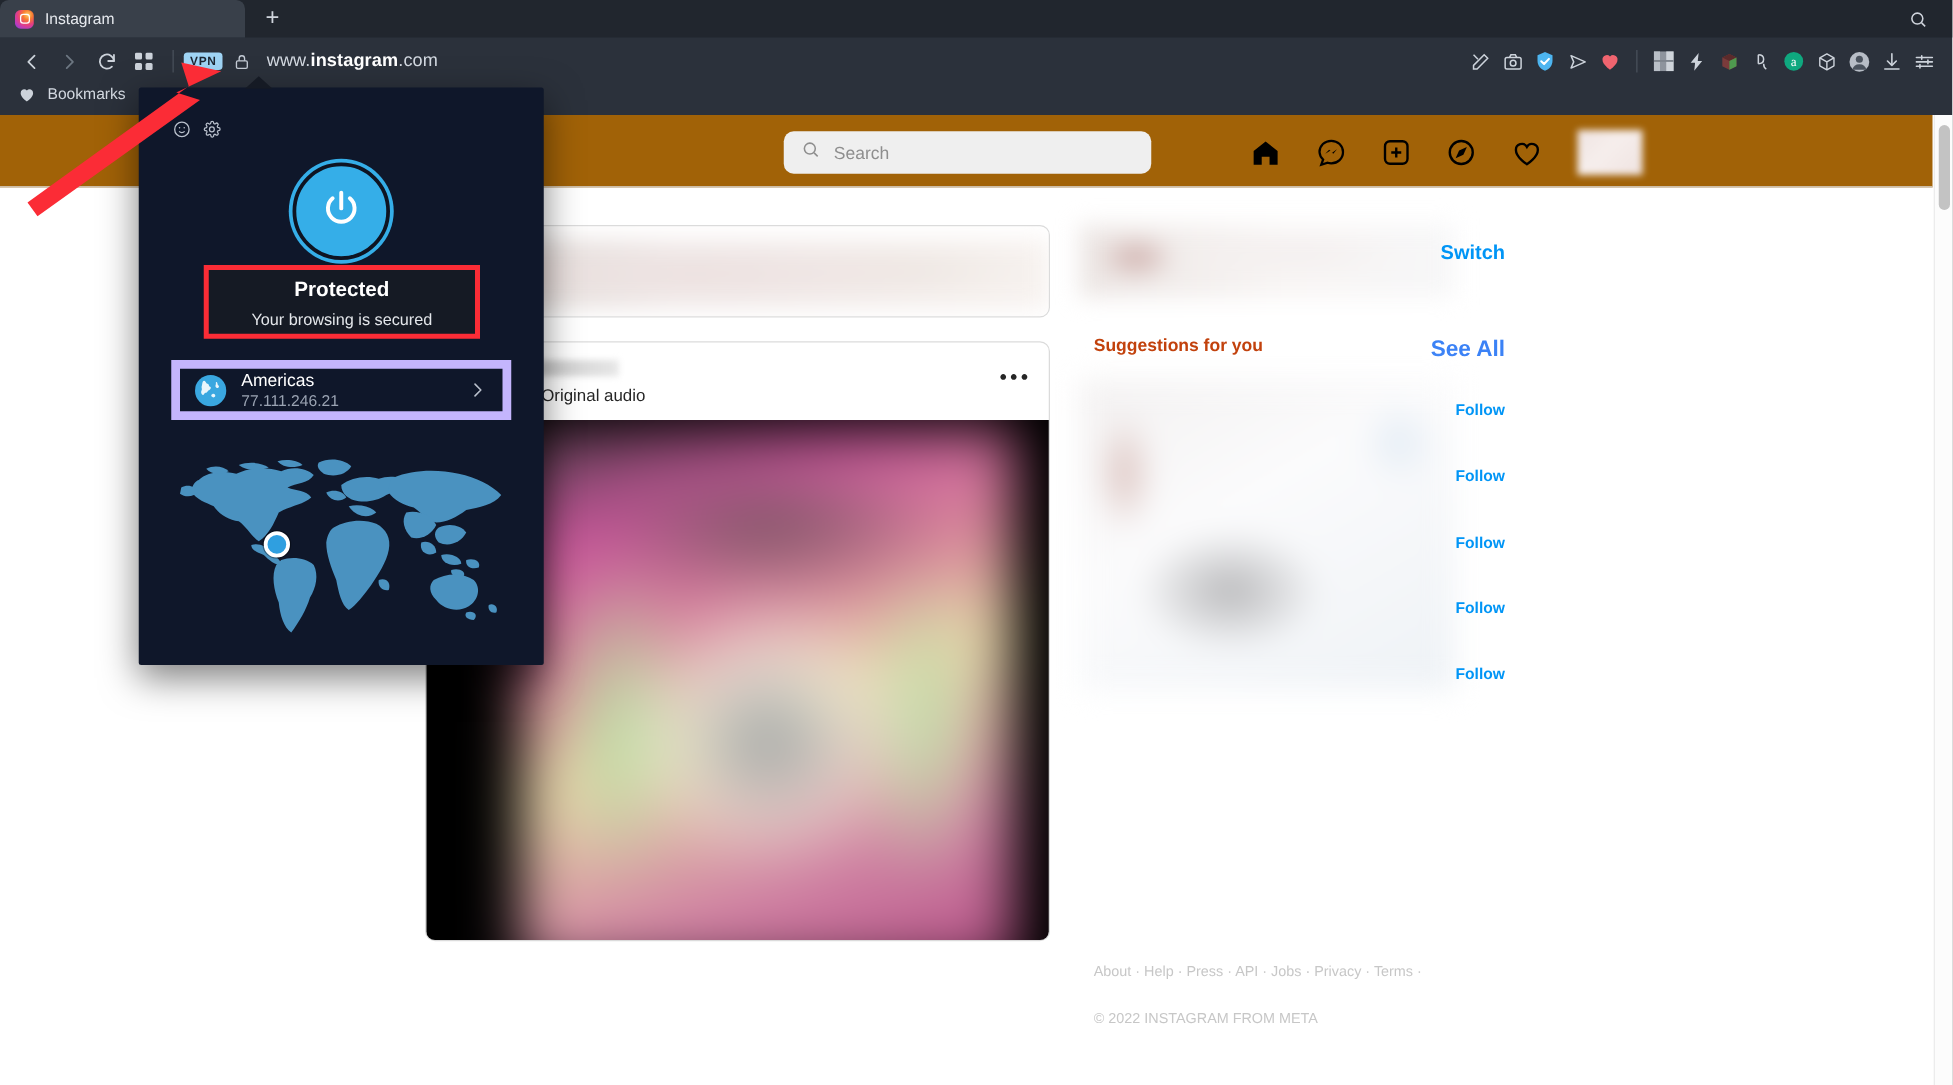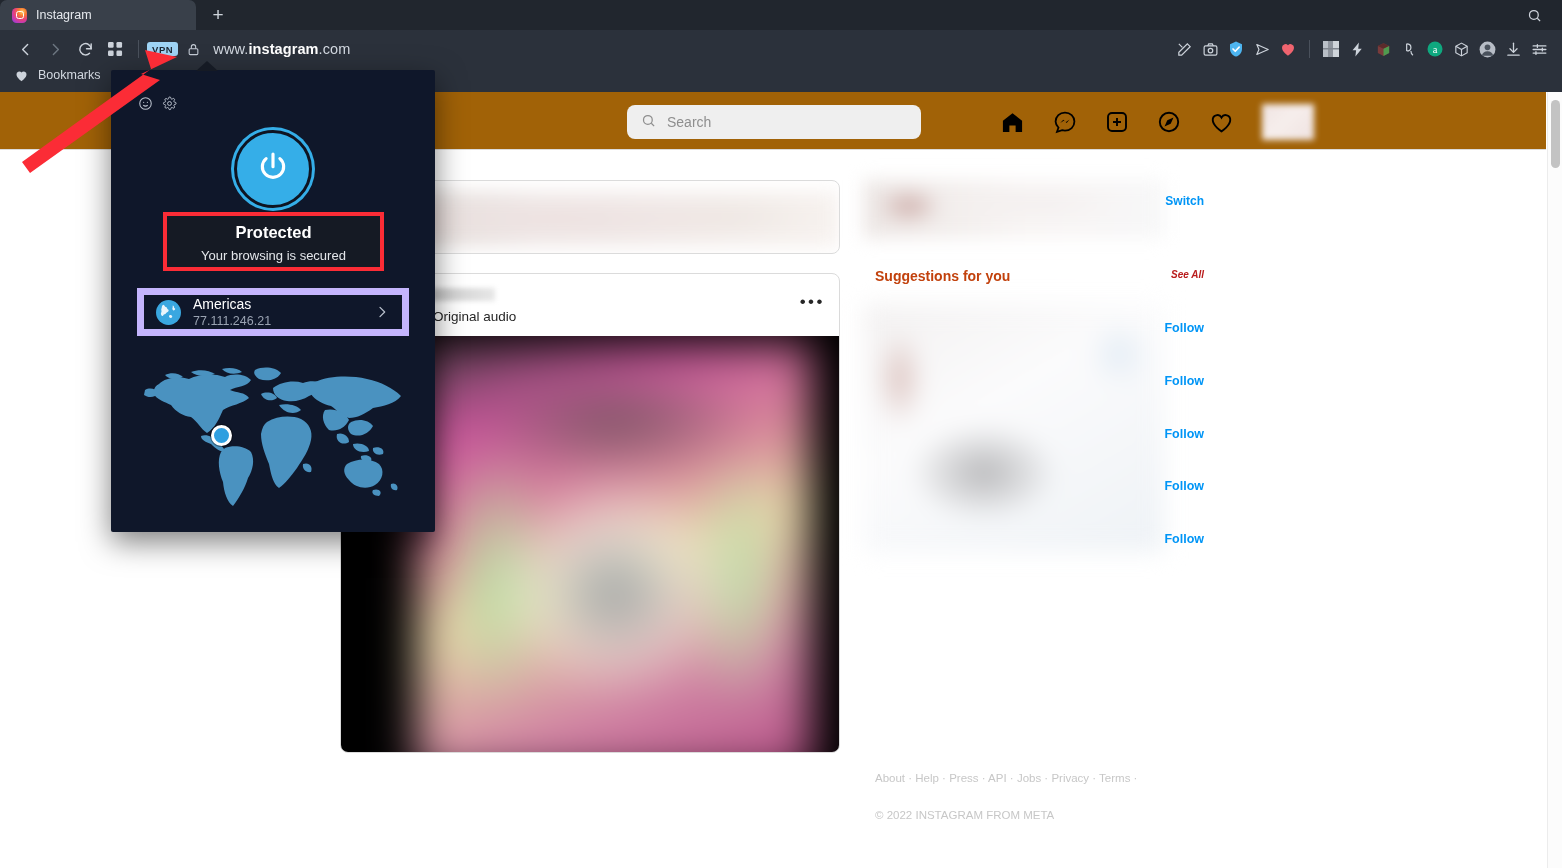--- a/index.html
+++ b/index.html
@@ -161,27 +161,27 @@
   .sb-account { position:relative; height:62px; }
   .sb-account .blur {
     position:absolute; left:0; top:0; width:300px; height:58px;
     background:
       radial-gradient(closest-side at 15% 45%, #cdaca8 0%, rgba(205,172,168,0) 72%),
       radial-gradient(closest-side at 58% 40%, #f3eeee 0%, rgba(243,238,238,0) 70%),
       linear-gradient(90deg,#ece6e4,#f8f5f4 55%,#f7f7f8);
     filter:blur(9px);
   }
   .sb-switch {
-    position:absolute; right:-10px; top:14px; color:#0095f6; font-size:12px; font-weight:bold;
+    position:absolute; right:-10px; top:14px; color:#0095f6; font-size:16px; font-weight:bold;
   }
   .sb-sug-row {
     position:relative; height:30px; margin-top:26px;
   }
   .sb-sug-title { position:absolute; left:11px; top:0; color:#c2410c; font-size:14px; font-weight:bold; }
-  .sb-seeall { position:absolute; right:-10px; top:1px; color:#b91c1c; font-size:10px; font-weight:bold;font-style:italic; }
+  .sb-seeall { position:absolute; right:-10px; top:1px; color:#3b82f6; font-size:18px; font-weight:bold; }
   .sb-list { position:relative; margin-top:6px; height:252px; }
   .sb-list .blur {
     position:absolute; left:0; top:0; width:300px; height:248px;
     background:
       radial-gradient(closest-side at 12% 30%, #dcc3bf 0%, rgba(220,195,191,0) 66%),
       radial-gradient(closest-side at 40% 68%, #b9b9bb 0%, rgba(185,185,187,0) 62%),
       radial-gradient(closest-side at 85% 20%, #e3ecf5 0%, rgba(227,236,245,0) 70%),
       linear-gradient(150deg,#f3f1f1,#fbfbfc 40%,#eef2f6);
     filter:blur(11px);
   }

